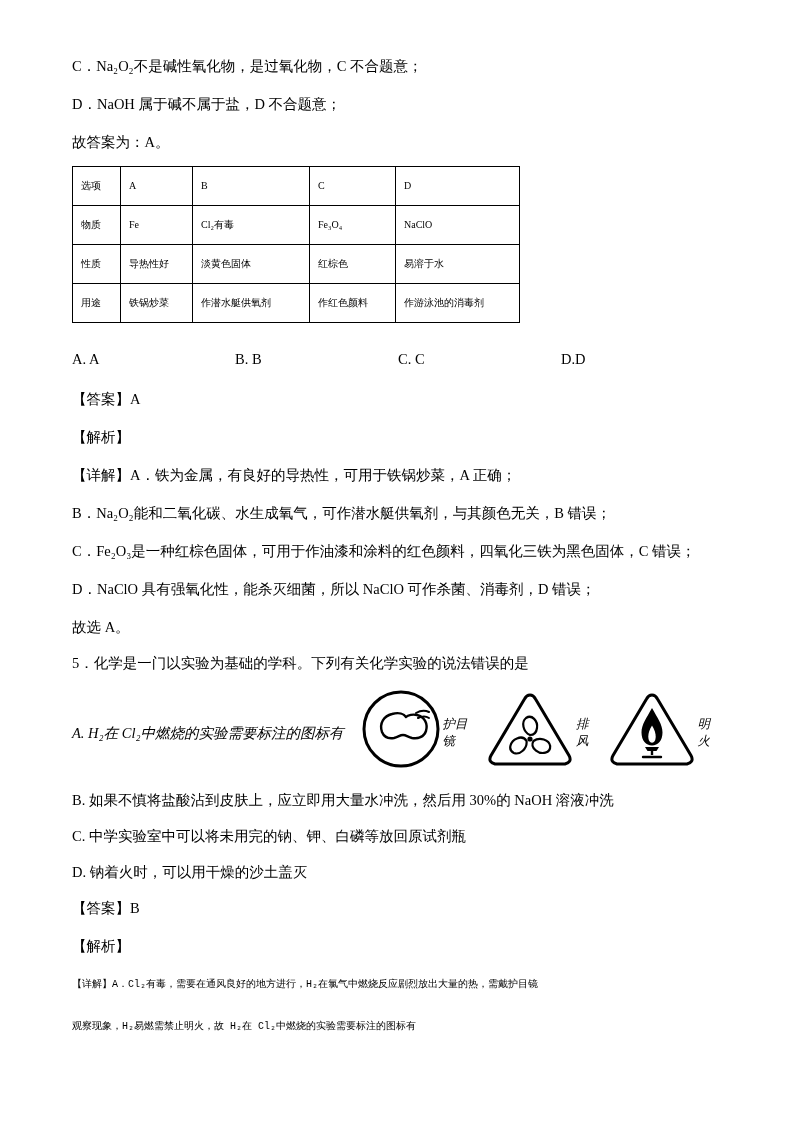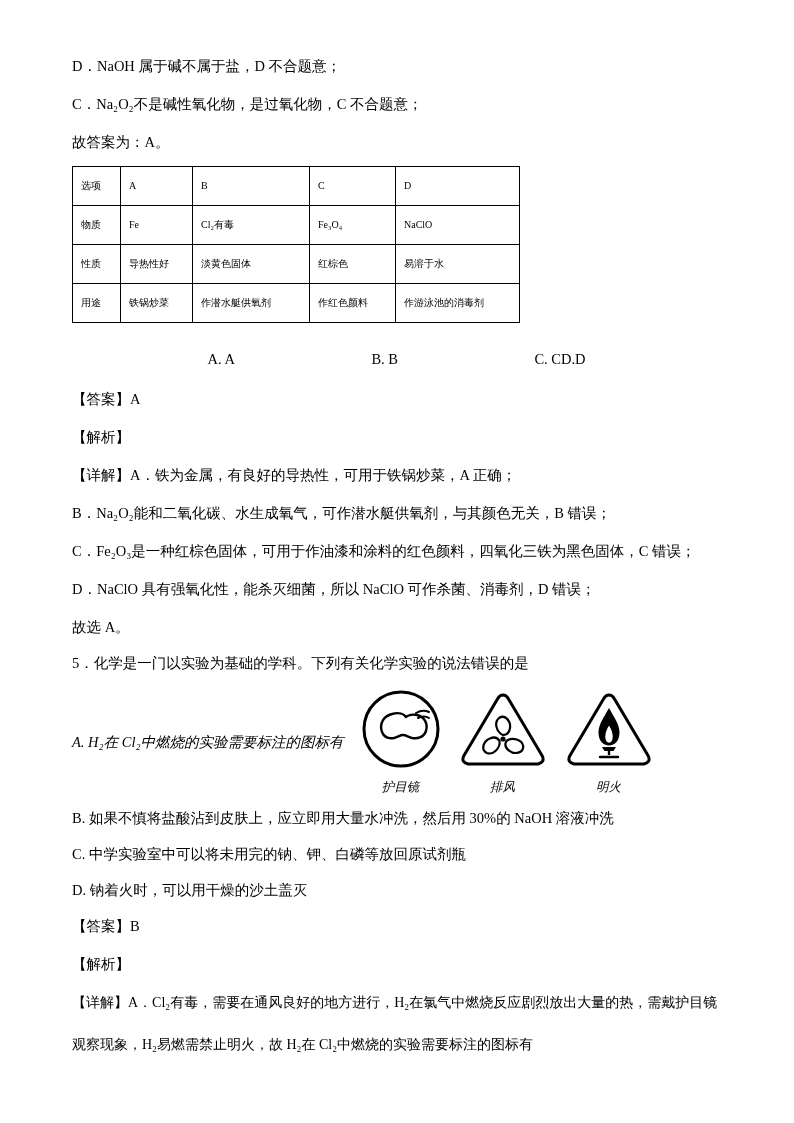--- a/index.html
+++ b/index.html
@@ -5,37 +5,37 @@
   html,body { margin:0; padding:0; background:#e8e8e8; }
   .page {
     width:794px; height:1123px; margin:0 auto; background:#ffffff;
     box-sizing:border-box; padding:54px 74px 20px 72px;
     font-family:"Liberation Serif","DejaVu Serif",serif;
     font-size:14.5px; color:#000; line-height:24px; overflow:hidden;
   }
   p { margin:0 0 14px 0; }
   .qtable { border-collapse:collapse; table-layout:fixed; margin:2px 0 24px 0; }
   .qtable td { border:1px solid #000; padding:8px 8px; line-height:22px; font-size:10px; vertical-align:middle; background:#fff; }
-  .choices { display:flex; margin:0 0 16px 0;text-align:right; }
+  .choices { display:flex; margin:0 0 16px 0; }
   .choices span { width:163px; flex:0 0 auto; }
   .choices span:last-child { width:auto; }
   .icon-row { display:flex; align-items:center; margin:2px 0 10px 0;font-style:italic; }
   .icon-row .atext { margin-right:8px; white-space:nowrap; }
-  .figure { display:flex; flex-direction:column; align-items:center; margin:0 7px;text-align:right; }
+  .figure { display:flex; align-items:center; margin:0 7px; }
   .figure .cap { font-size:12.5px; line-height:17px; margin-top:1px; }
-  .q5detail p { font-size:14px; line-height:26px; margin-bottom:16px; }
+  .q5detail p { font-size:10px; line-height:26px; margin-bottom:16px;font-family:Liberation Mono, monospace; }
   .tight { margin-bottom:12px; }
 </style>
 </head>
 <body>
 
 <div class="page">
 
+  <p>C．Na₂O₂不是碱性氧化物，是过氧化物，C 不合题意；</p>
   <p>D．NaOH 属于碱不属于盐，D 不合题意；</p>
-  <p>C．Na₂O₂不是碱性氧化物，是过氧化物，C 不合题意；</p>
   <p class="tight">故答案为：A。</p>
 
 
   <table class="qtable">
     <colgroup>
       <col style="width:48px">
         <col style="width:72px">
         <col style="width:117px">
         <col style="width:86px">
         <col style="width:124px">

